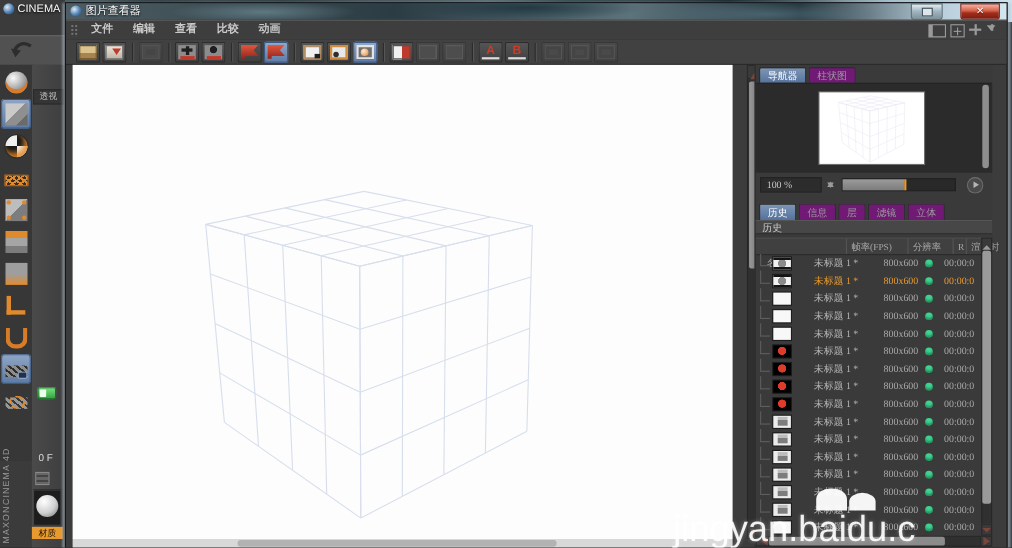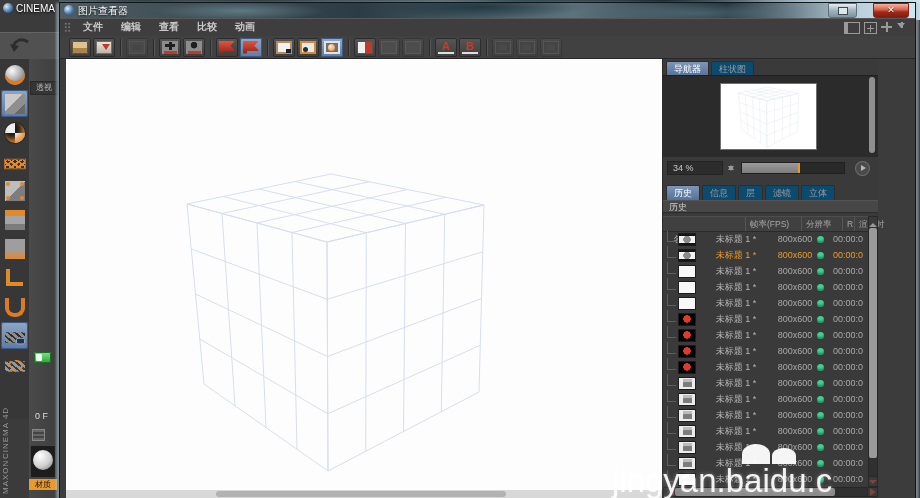--- a/index.html
+++ b/index.html
@@ -137,24 +137,24 @@
   #canvas-hscroll .hthumb{position:absolute;left:150px;top:1px;width:290px;height:6px;background:#b2b2b2;border-radius:3px;}
   #canvas-vscroll{position:absolute;left:619px;top:56px;width:14px;height:431px;background:#2f2f2f;box-shadow:inset 0 0 0 1px #262626;}
   .sb-arrow{position:absolute;left:0;width:14px;height:13px;background:#3a3a3a;box-shadow:inset 0 0 0 1px #292929;}
   .sb-arrow::after{content:"";position:absolute;left:3px;border:4px solid transparent;}
   .sb-up{top:0;} .sb-up::after{top:3px;border-bottom:6px solid #7c453b;}
   .sb-down{bottom:0;} .sb-down::after{top:4px;border-top:6px solid #7c453b;}
   #canvas-vscroll .vthumb{position:absolute;left:2px;top:15px;width:10px;height:170px;border-radius:2px;
     background:linear-gradient(90deg,#9a9a9a,#707070);}
 
   
-  #rpanel{position:absolute;left:602px;top:56px;width:215px;height:440px;background:#3a3a3a;border-left:1px solid #2b2b2b;}
+  #rpanel{position:absolute;left:626px;top:56px;width:215px;height:440px;background:#3a3a3a;border-left:1px solid #2b2b2b;font-family:Liberation Serif, serif;}
   .tabrow{position:absolute;left:0;width:100%;height:16px;display:flex;gap:2px;padding-left:3px;box-sizing:border-box;}
   .tab{height:14px;margin-top:2px;padding:0 7px;font-size:9px;line-height:14px;color:#9b9b9b;
-    background:#0c4a6e;border:1px solid #2d2d2d;border-bottom:none;border-radius:2px 2px 0 0;}
+    background:#701a75;border:1px solid #2d2d2d;border-bottom:none;border-radius:2px 2px 0 0;}
   .tab.active{background:linear-gradient(#7e96b6,#54719b);color:#fff;}
   #navtabs{top:0;}
   #navarea{position:absolute;left:0;top:16px;width:100%;height:82px;background:#2b2b2b;box-shadow:inset 0 1px 0 #1f1f1f;}
   #navthumb{position:absolute;left:58px;top:9px;width:95px;height:65px;background:#fff;box-shadow:0 0 0 1px #6e6e6e;}
   #navthumb svg{position:absolute;inset:0;width:100%;height:100%;}
   #nav-sbthumb{position:absolute;right:3px;top:2px;width:6px;height:76px;background:#8f8f8f;border-radius:3px;}
   #zoomrow{position:absolute;left:0;top:100px;width:100%;height:20px;}
   #zoom-field{position:absolute;left:4px;top:2px;width:56px;height:14px;background:#2c2c2c;box-shadow:inset 0 0 0 1px #232323;
     color:#c8c8c8;font-size:9px;line-height:14px;padding-left:6px;box-sizing:border-box;}
   #zoom-stepper{position:absolute;left:64px;top:2px;width:9px;height:14px;}
@@ -431,21 +431,21 @@
               <line x1="261.5" y1="297.5" x2="415.5" y2="239.5" stroke="#e6eaf2" stroke-width="2.5"></line>
               <line x1="378.75" y1="155.25" x2="375.25" y2="352.75" stroke="#e6eaf2" stroke-width="2.5"></line>
               <line x1="261.75" y1="354.75" x2="414.25" y2="286.25" stroke="#e6eaf2" stroke-width="2.5"></line>
               <line x1="418" y1="146" x2="413" y2="333" stroke="#e6eaf2" stroke-width="2.5"></line>
               <line x1="262" y1="412" x2="413" y2="333" stroke="#e6eaf2" stroke-width="2.5"></line>
             </svg>
         </div>
         <div id="nav-sbthumb"></div>
       </div>
       <div id="zoomrow">
-        <div id="zoom-field">34 %</div>
+        <div id="zoom-field">100 %</div>
         <div id="zoom-stepper"></div>
         <div id="zoom-slider">
           <div id="zoom-fill"></div>
           <div id="zoom-mark"></div>
         </div>
         <div id="zoom-play"></div>
       </div>
       <div id="paneltabs" class="tabrow">
           <span class="tab active">历史</span>
           <span class="tab">信息</span>

